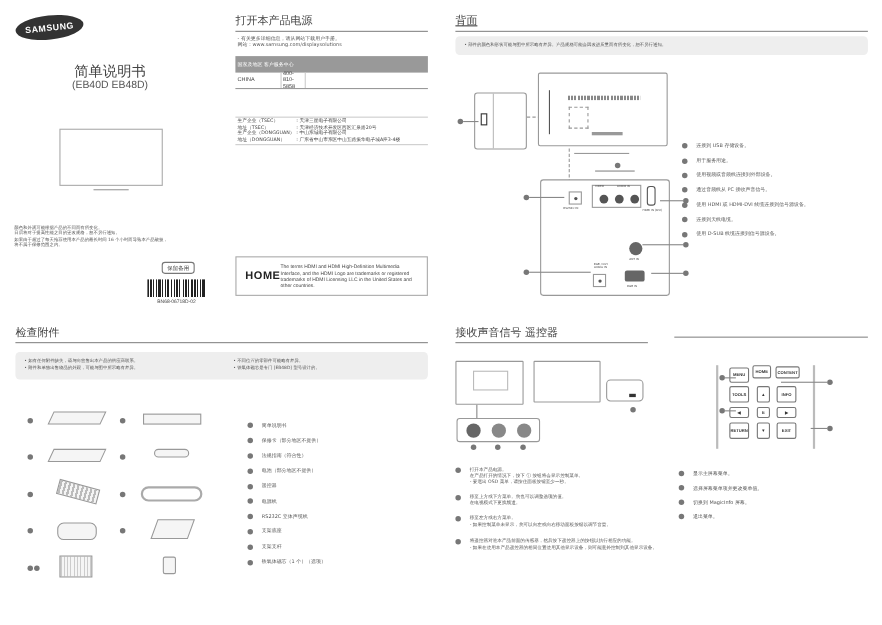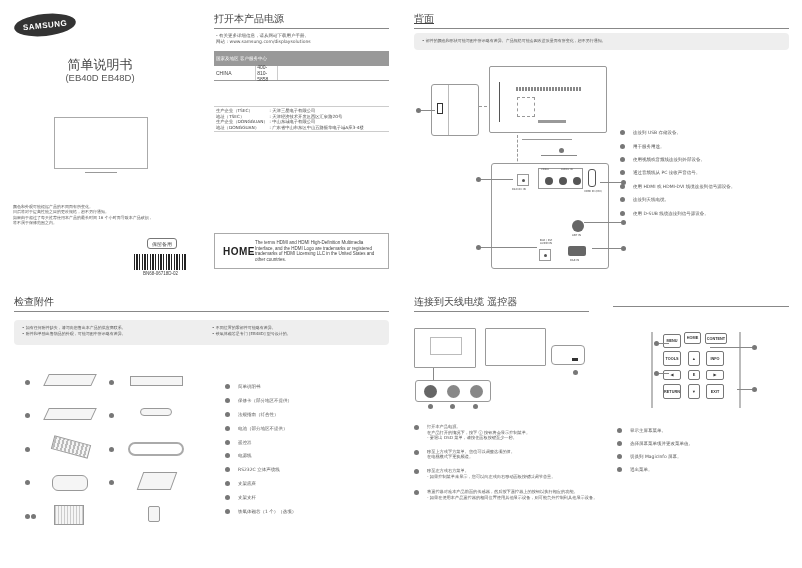--- a/index.html
+++ b/index.html
@@ -256,21 +256,21 @@
   <div class="list-item">
       <span class="circle-num"></span>
       <span>支架支杆</span>
     </div>
   <div class="list-item">
       <span class="circle-num"></span>
       <span>铁氧体磁芯（1 个）（选项）</span>
     </div>
 </div>
 
-<div class="abs section-title" style="left:414px;top:295px;width:175px;">连接到天线电缆  遥控器</div>
+<div class="abs section-title" style="left:414px;top:295px;width:175px;">接收声音信号  遥控器</div>
 <div class="abs" style="left:613px;top:306px;width:176px;height:1px;background:#888;"></div>
 
 <div class="abs panel" style="left:414px;top:328px;width:62px;height:40px;border-radius:1px;">
   <div class="abs" style="left:15px;top:8px;width:32px;height:18px;border:1px solid #bbb;"></div>
 </div>
 <div class="abs panel" style="left:485px;top:328px;width:61px;height:38px;border-radius:1px;"></div>
 <div class="abs panel" style="left:551px;top:345px;width:34px;height:20px;border-radius:4px;">
   <div class="abs" style="left:20px;top:12px;width:6px;height:3px;background:#333;"></div>
 </div>
 <div class="callout" style="left:573px;top:370px;"></div>

